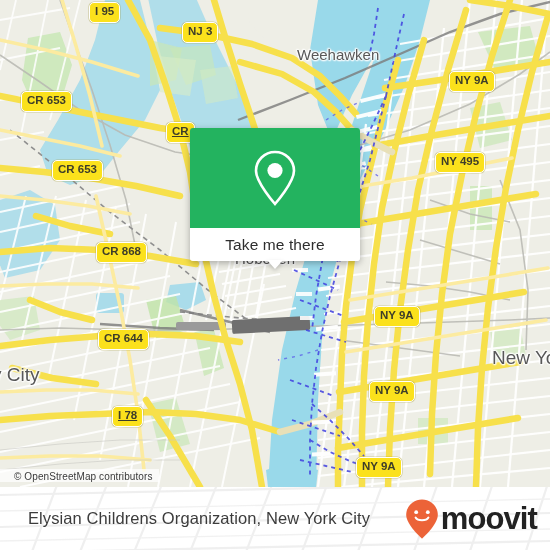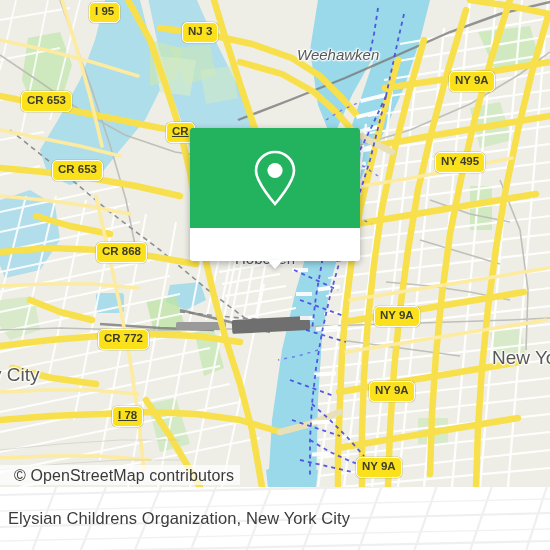--- a/index.html
+++ b/index.html
@@ -40,21 +40,21 @@
     position: absolute;
     left: 0;
     bottom: 0;
     height: 24px;
     width: 100%;
     display: flex;
     align-items: center;
     pointer-events: none;
   }
   .attribution-text {
-    font-size: 16px;
+    font-size: 10px;
     color: #3a3a3a;
     background: rgba(255,255,255,0.72);
     padding: 2px 6px 0 14px;
     letter-spacing: 0.1px;
   }
 
   
   .place-label {
     position: absolute;
     font-size: 15px;
@@ -143,21 +143,21 @@
     left: 0;
     top: 0;
     width: 550px;
     height: 63px;
     opacity: 0.55;
     pointer-events: none;
   }
   .footer-title {
     position: relative;
     z-index: 2;
-    margin-left: 8px;
+    margin-left: 28px;
     font-size: 16.5px;
     color: #3c3c3c;
     white-space: nowrap;
     letter-spacing: 0.1px;
   }
   .brand {
     position: absolute;
     right: 13px;
     top: 50%;
     transform: translateY(-50%);
@@ -468,51 +468,52 @@
 
         <g stroke="#c9c9c3" stroke-width="1" fill="none" opacity="0.6">
           <path d="M 0 450 L 60 444 L 120 440 L 180 440"></path>
           <path d="M 0 470 L 60 464 L 120 460 L 180 460"></path>
         </g>
 
       </g>
     </svg>
 
     <div>
-      <div class="place-label" style="left:297px; top:46px;font-style:italic;">Weehawken</div>
+      <div class="place-label" style="left:297px; top:46px;">Weehawken</div>
       <div class="place-label" style="left:235px; top:250px;">Hoboken</div>
       <div class="place-label" style="left:-8px; top:364px; font-size:19px;">y City</div>
       <div class="place-label" style="left:492px; top:347px; font-size:19px;">New Yo</div>
     </div>
 
     <div>
       <div class="shield" style="left:89px; top:2px;">I 95</div>
       <div class="shield" style="left:182px; top:22px;text-align:center;">NJ 3</div>
       <div class="shield" style="left:449px; top:71px;">NY 9A</div>
       <div class="shield" style="left:21px; top:91px;">CR 653</div>
       <div class="shield" style="left:435px; top:152px;">NY 495</div>
       <div class="shield" style="left:166px; top:122px;text-decoration:underline;">CR</div>
       <div class="shield" style="left:52px; top:160px;">CR 653</div>
       <div class="shield" style="left:96px; top:242px;">CR 868</div>
       <div class="shield" style="left:374px; top:306px;">NY 9A</div>
-      <div class="shield" style="left:98px; top:329px;">CR 772</div>
+      <div class="shield" style="left:98px; top:329px;">CR 644</div>
       <div class="shield" style="left:369px; top:381px;">NY 9A</div>
       <div class="shield" style="left:112px; top:406px;text-decoration:underline;">I 78</div>
       <div class="shield" style="left:356px; top:457px;">NY 9A</div>
     </div>
 
     <div class="popup-card">
       <div class="popup-head" style="background:#23b35f;">
         <svg width="48" height="60" viewBox="0 0 48 60">
           <path d="M24 4 C13.5 4 5 12.4 5 22.8 C5 34.5 24 56 24 56
                    C24 56 43 34.5 43 22.8 C43 12.4 34.5 4 24 4 Z" fill="none" stroke="#ffffff" stroke-width="2.6"></path>
           <circle cx="24" cy="22.5" r="7.6" fill="#ffffff"></circle>
         </svg>
       </div>
       <div class="popup-foot">
+        <span class="popup-foot-label">Take me there</span>
         <span class="popup-tail"></span>
       </div>
     </div>
 
     <div class="attribution">
       <span class="attribution-text">© OpenStreetMap contributors</span>
     </div>
   </div>
 
   <div class="footer">
@@ -534,15 +535,25 @@
         <path d="M 0 66 L 550 54"></path>
       </g>
       <g stroke="#e6e6e6" stroke-width="1.4" fill="none">
         <path d="M 0 24 L 550 12"></path>
         <path d="M 0 54 L 550 42"></path>
       </g>
     </svg>
 
     <div class="footer-title">Elysian Childrens Organization, New York City</div>
 
+    <div class="brand">
+      <svg width="36" height="42" viewBox="0 0 36 42">
+        <path d="M18 1.5 C9.2 1.5 2.2 8.4 2.2 16.9 C2.2 26.8 18 40.5 18 40.5
+                 C18 40.5 33.8 26.8 33.8 16.9 C33.8 8.4 26.8 1.5 18 1.5 Z" fill="#ec6338"></path>
+        <circle cx="12.2" cy="14.2" r="1.9" fill="#ffffff"></circle>
+        <circle cx="23.8" cy="14.2" r="1.9" fill="#ffffff"></circle>
+        <path d="M11.6 19.6 C13.6 23.2 22.4 23.2 24.4 19.6" stroke="#ffffff" stroke-width="2" fill="none" stroke-linecap="round"></path>
+      </svg>
+      <span class="brand-wordmark">moovit</span>
+    </div>
   </div>
 
 </div>
 
 </body></html>

